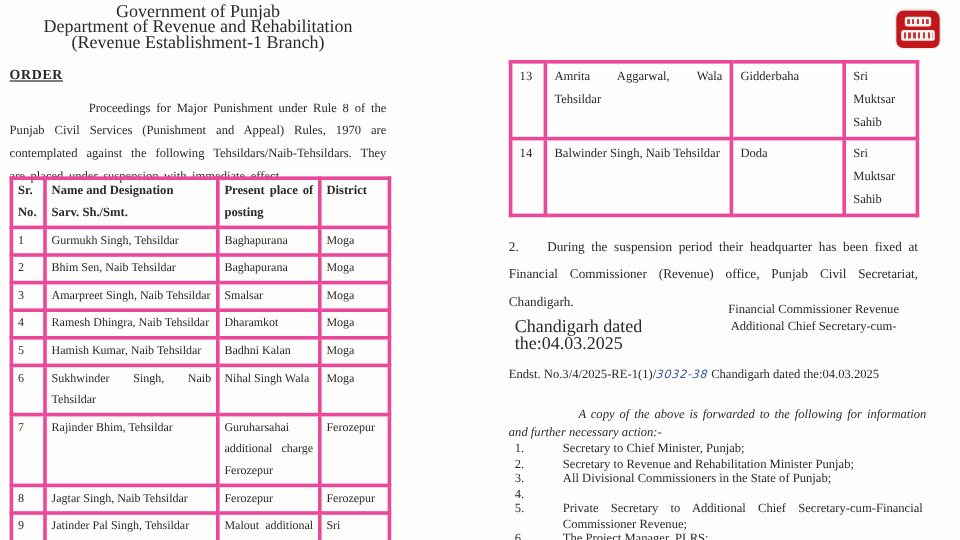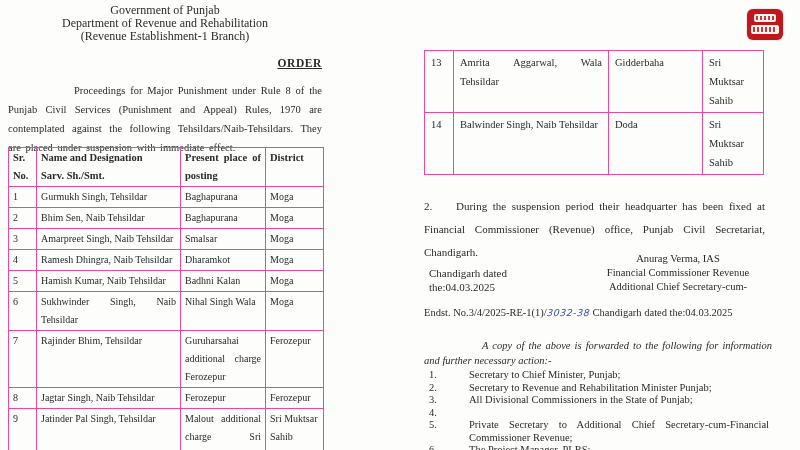--- a/index.html
+++ b/index.html
@@ -7,48 +7,48 @@
     width: 800px; height: 450px;
     overflow: hidden;
     background: #fdfdfc;
     font-family: "Liberation Serif", "DejaVu Serif", serif;
     color: #2a2a2a;
     position: relative;
   }
   .abs { position: absolute; }
 
   
-  .l-header { left: 8px; top: 4px; width: 314px; text-align: center; font-size: 12px; line-height: 13px; }
-  .l-order  { left: 8px; top: 53px; width: 314px; text-align: right; }
+  .l-header { left: 8px; top: 4px; width: 314px; text-align: center; font-size: 15px; line-height: 13px; }
+  .l-order  { left: 8px; top: 53px; width: 314px; text-align: left; }
   .l-order span { font-weight: bold; font-size: 11.5px; letter-spacing: .6px; text-decoration: underline; }
   .l-intro  { left: 8px; top: 70px; width: 314px; font-size: 10.5px; line-height: 19px;
               text-align: justify; text-indent: 66px; word-spacing: 2px; }
 
   table { border-collapse: collapse; table-layout: fixed; }
-  td, th { border: 1px solid #ec4899; vertical-align: top; font-weight: normal; text-align: left; margin-left: 40px; }
+  td, th { border: 3px solid #ec4899; vertical-align: top; font-weight: normal; text-align: left; margin-left: 40px; }
 
   .l-table { left: 8px; top: 147px; width: 315px; font-size: 10px; }
   .l-table td, .l-table th { padding: 1px 4px; line-height: 18px; }
   .l-table th { font-weight: bold; font-size: 10.5px; }
   .l-table col.c-sr { width: 28px; } .l-table col.c-name { width: 144px; }
   .l-table col.c-place { width: 85px; } .l-table col.c-dist { width: 58px; }
   .cell-just { text-align: justify; }
   .ws-wide { word-spacing: 6px; text-align: justify; }
 
   
   .r-table { left: 424px; top: 50px; width: 339px; font-size: 10.5px; }
   .r-table td { padding: 2px 6px; line-height: 19px; }
   .r-table col.c-sr { width: 29px; } .r-table col.c-name { width: 155px; }
   .r-table col.c-place { width: 94px; } .r-table col.c-dist { width: 61px; }
 
   .r-para2 { left: 424px; top: 184px; width: 341px; font-size: 11px; line-height: 23px;
              text-align: justify; word-spacing: 2px; }
   .r-para2 .pnum { display: inline-block; width: 32px; }
 
-  .r-dateline { left: 429px; top: 266px; width: 130px; font-size: 11px; line-height: 14px; }
+  .r-dateline { left: 429px; top: 266px; width: 130px; font-size: 15px; line-height: 14px; }
   .r-signatory { left: 592px; top: 252px; width: 172px; font-size: 10.5px; line-height: 14px; text-align: center; }
 
   .r-endst { left: 424px; top: 307px; width: 346px; font-size: 10.5px; white-space: nowrap; }
   .handwriting { color: #3b55a8; font-style: italic; font-family: "DejaVu Sans", sans-serif;
                  font-size: 9.5px; letter-spacing: .5px; transform: skewX(-6deg); display: inline-block; }
 
   .r-copy { left: 424px; top: 327px; width: 348px; font-size: 10.5px; line-height: 15px;
             text-align: justify; text-indent: 58px; font-style: italic; }
 
   .r-list { left: 429px; top: 369px; width: 340px; font-size: 10.5px; }
@@ -188,21 +188,20 @@
 <p class="abs r-para2">
   <span class="pnum">2.</span><span>During the suspension period their headquarter has been fixed at Financial Commissioner (Revenue) office, Punjab Civil Secretariat, Chandigarh.</span>
 </p>
 
 <div class="abs r-dateline">
   <div>Chandigarh dated</div>
   <div>the:04.03.2025</div>
 </div>
 
 <div class="abs r-signatory">
-  <div>Anurag Verma, IAS</div>
   <div>Financial Commissioner Revenue</div>
   <div>Additional Chief Secretary-cum-</div>
 </div>
 
 <div class="abs r-endst">
   <span>Endst. No.3/4/2025-RE-1(1)/</span><span class="handwriting">3032-38</span><span> Chandigarh dated the:04.03.2025</span>
 </div>
 
 <p class="abs r-copy">A copy of the above is forwarded to the following for information and further necessary action:-</p>
 

